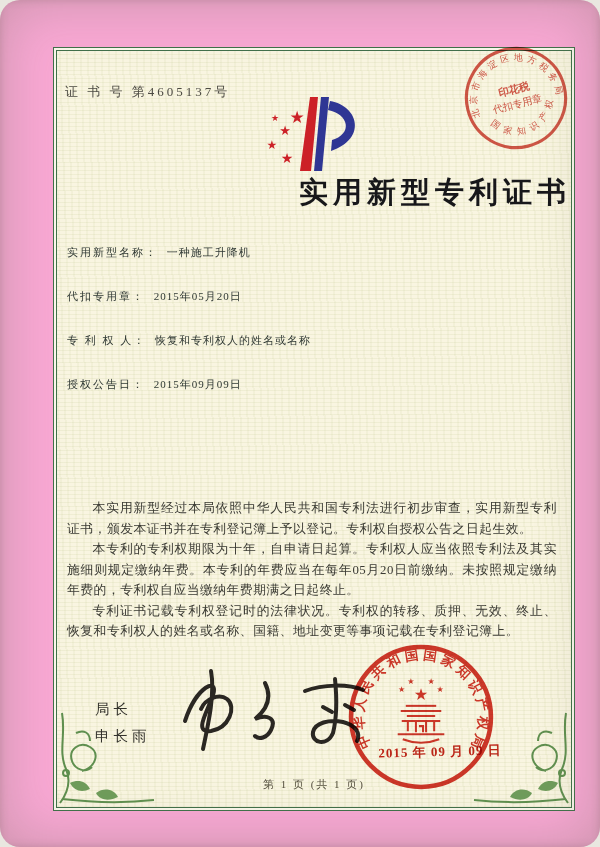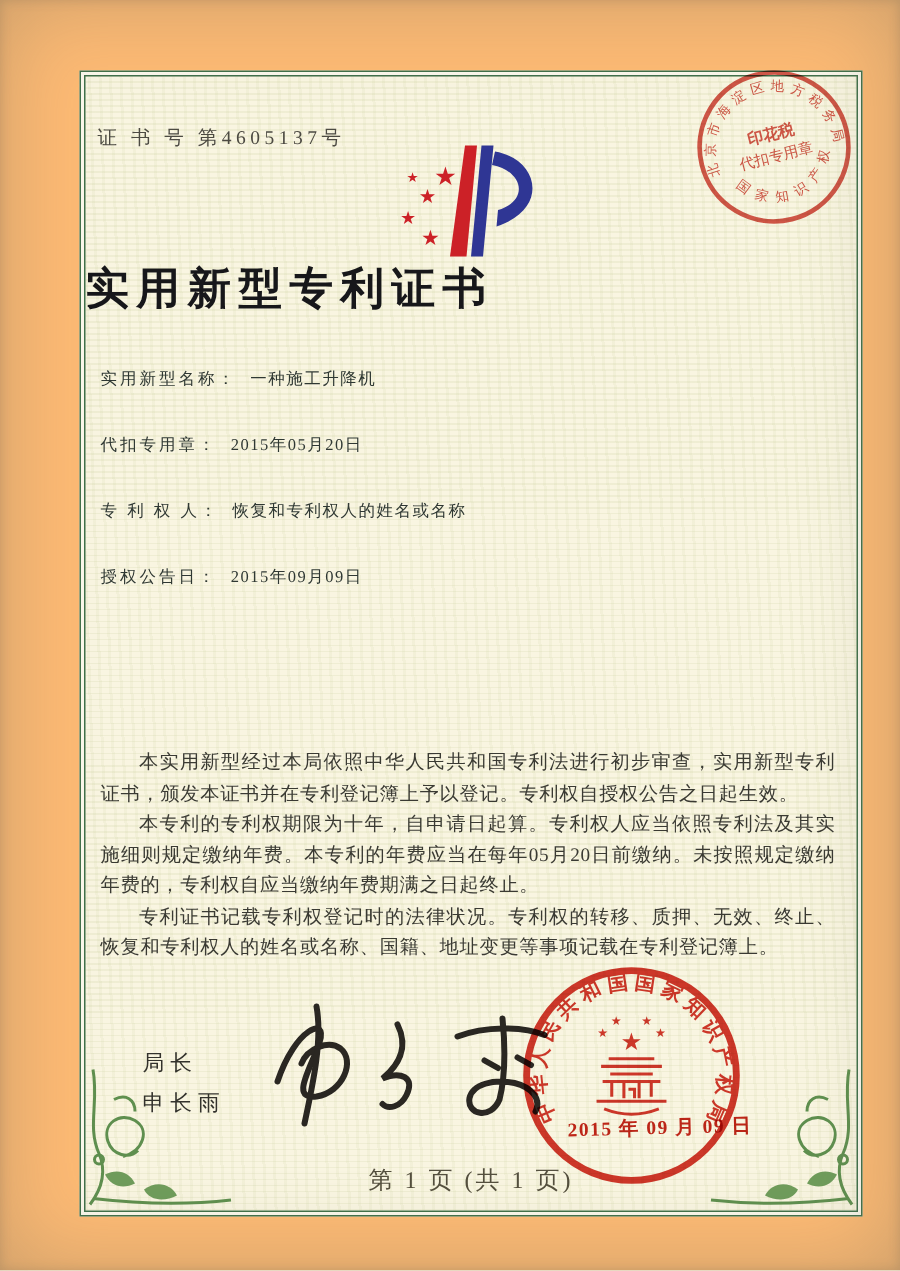--- a/index.html
+++ b/index.html
@@ -3,21 +3,22 @@
 <meta charset="utf-8">
 <style>
   html,body{margin:0;padding:0;}
   body{
     width:600px;height:847px;
     font-family:"Liberation Serif","DejaVu Serif",serif;
     background:#e9e7e0;
   }
   .scan{
     position:relative;width:600px;height:847px;overflow:hidden;
-    background:#fdba74;
+    background:#f9a8d4;
+    border-radius:20px;
   }
   .scan::after{
     content:"";position:absolute;inset:0;pointer-events:none;
     box-shadow:inset 0 0 60px rgba(110,105,90,.35), inset 0 0 8px rgba(90,85,70,.25);
   }
   .frame{
     position:absolute;left:53px;top:47px;width:522px;height:764px;
     border:1px solid #41704a;padding:2px;box-sizing:border-box;
     background:#fbf8ec;
   }
@@ -29,21 +30,21 @@
       repeating-linear-gradient(0deg, rgba(188,196,138,0.16) 0 1px, rgba(255,255,255,0) 1px 4px),
       repeating-linear-gradient(88deg, rgba(167,180,108,0.08) 0 2px, rgba(255,255,255,0) 2px 7px);
   }
   .cert-no{
     position:absolute;left:8px;top:32px;
     font-size:13px;color:#4c4a42;letter-spacing:3px;white-space:nowrap;
   }
   .logo{position:absolute;left:184px;top:40px;width:150px;height:86px;}
   .title{
     position:absolute;left:0;top:122px;width:100%;margin:0;
-    text-align:left;font-size:29px;font-weight:bold;color:#17171a;
+    text-align:right;font-size:29px;font-weight:bold;color:#17171a;
     letter-spacing:5px;white-space:nowrap;
   }
   .fields{position:absolute;left:10px;top:194px;width:490px;}
   .field-row{height:20px;margin-bottom:24px;font-size:11px;color:#2f3833;white-space:nowrap;}
   .f-label{letter-spacing:2px;margin-right:6px;}
   .f-value{letter-spacing:1px;}
   .body-text{
     position:absolute;left:10px;top:447px;width:490px;
     font-size:12.8px;line-height:20.5px;color:#3a3a33;text-align:justify;
   }
@@ -54,21 +55,21 @@
   }
   .sig-script{position:absolute;left:108px;top:608px;width:220px;height:100px;}
   .big-seal{position:absolute;left:288px;top:590px;width:152px;height:152px;mix-blend-mode:multiply;opacity:.93;}
   .seal-date{
     position:absolute;left:298px;top:692px;width:170px;text-align:center;
     font-size:13px;font-weight:bold;color:#c3271b;letter-spacing:1px;
     transform:rotate(-1.5deg);mix-blend-mode:multiply;white-space:nowrap;
   }
   .page-footer{
     position:absolute;left:0;top:726px;width:100%;text-align:center;
-    font-size:16px;color:#55503f;letter-spacing:2px;
+    font-size:11px;color:#55503f;letter-spacing:2px;
   }
   .flourish{position:absolute;top:658px;width:100px;height:96px;}
   .flourish.left{left:-1px;}
   .flourish.right{right:-1px;transform:scaleX(-1);}
   .tax-stamp{
     position:absolute;left:458px;top:40px;width:116px;height:116px;
     transform:rotate(-14deg);mix-blend-mode:multiply;opacity:.9;
   }
 </style>
 </head>

